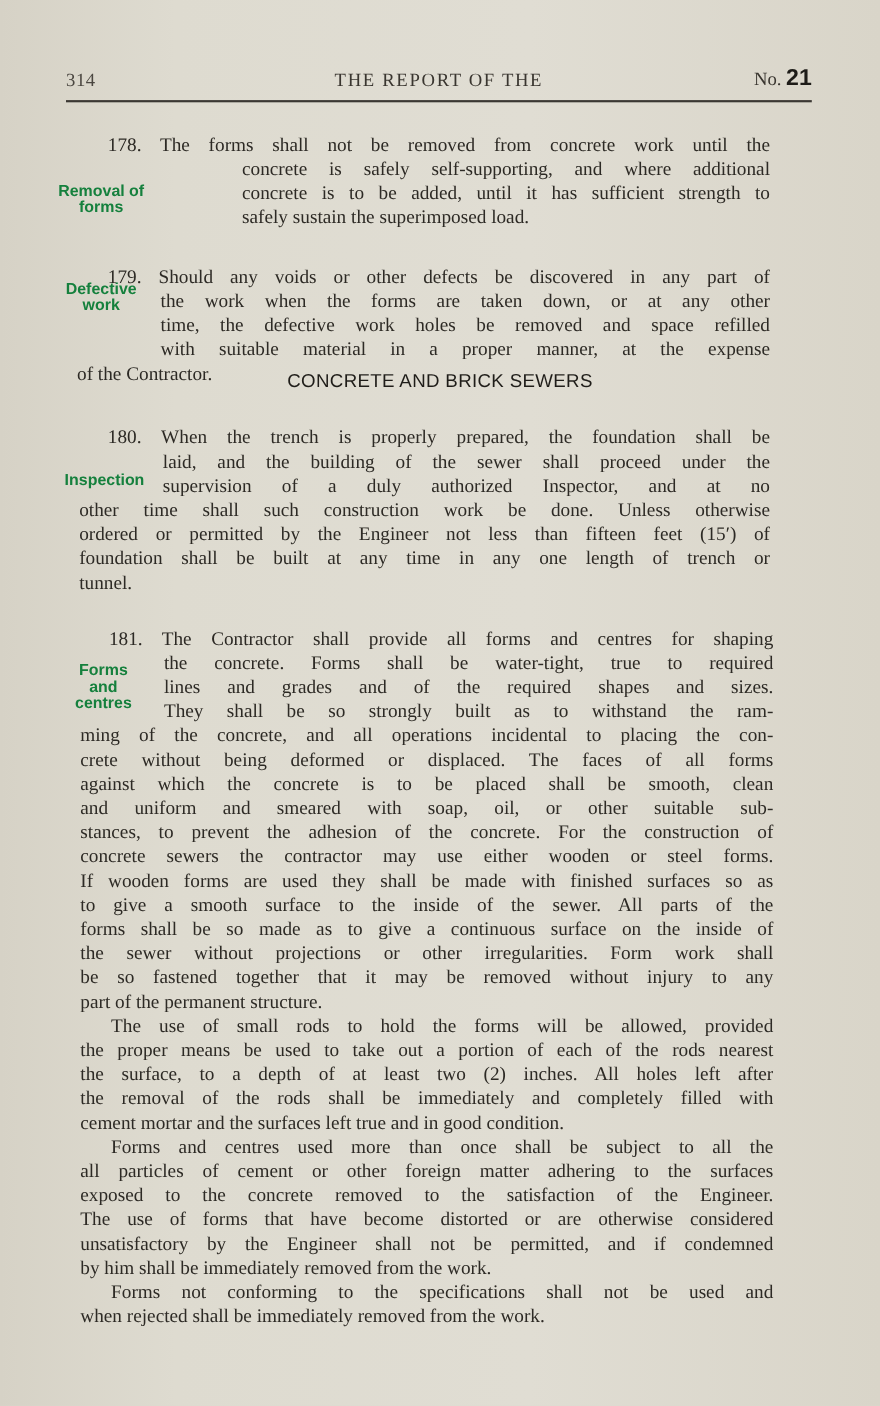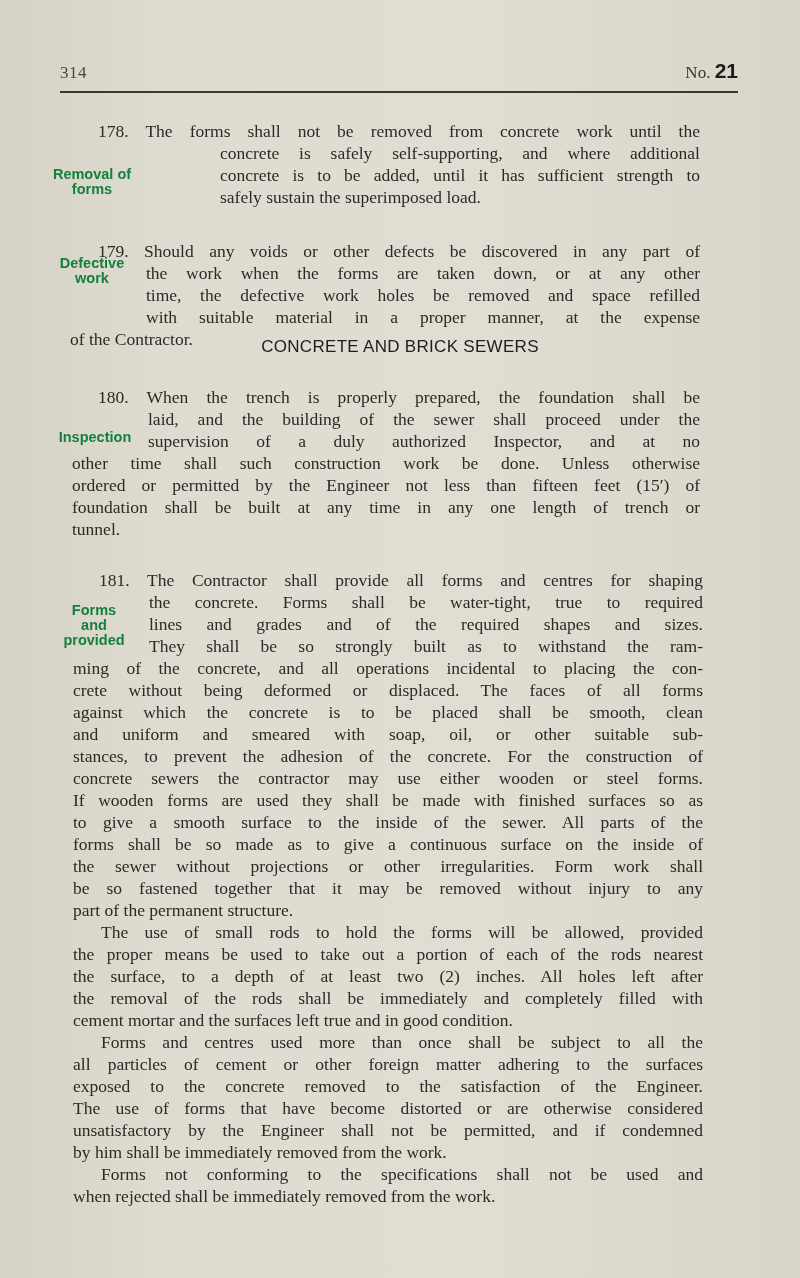--- a/index.html
+++ b/index.html
@@ -92,20 +92,21 @@
       font-size: 17px;
       letter-spacing: 0.3px;
       color: #1f1d19;
     }
   </style>
 </head>
 <body>
 
 <div class="page-header">
   <span class="page-number">314</span>
+  <span class="running-title">THE REPORT OF THE</span>
   <span class="issue-number"><span>No.</span> <b>21</b></span>
 </div>
 <div class="header-rule"></div>
 
 <div class="sidenote" style="top:167px; left:50px; width:84px;">
   <div>Removal of</div>
   <div>forms</div>
 </div>
 <div class="para body-text" style="top:120px; left:98px; width:602px;">
   <span class="line" style="padding-left:0">178. The forms shall not be removed from concrete work until the</span>
@@ -137,21 +138,21 @@
   <span class="line" style="padding-left:76px">supervision of a duly authorized Inspector, and at no</span>
   <span class="line" style="padding-left:0">other time shall such construction work be done. Unless otherwise</span>
   <span class="line" style="padding-left:0">ordered or permitted by the Engineer not less than fifteen feet (15′) of</span>
   <span class="line" style="padding-left:0">foundation shall be built at any time in any one length of trench or</span>
   <span class="line last" style="padding-left:0">tunnel.</span>
 </div>
 
 <div class="sidenote" style="top:603px; left:50px; width:88px;">
   <div>Forms</div>
   <div>and</div>
-  <div>provided</div>
+  <div>centres</div>
 </div>
 <div class="para body-text" style="top:569px; left:73px; width:630px;">
   <span class="line" style="padding-left:26px">181. The Contractor shall provide all forms and centres for shaping</span>
   <span class="line" style="padding-left:76px">the concrete. Forms shall be water-tight, true to required</span>
   <span class="line" style="padding-left:76px">lines and grades and of the required shapes and sizes.</span>
   <span class="line" style="padding-left:76px">They shall be so strongly built as to withstand the ram-</span>
   <span class="line">ming of the concrete, and all operations incidental to placing the con-</span>
   <span class="line">crete without being deformed or displaced. The faces of all forms</span>
   <span class="line">against which the concrete is to be placed shall be smooth, clean</span>
   <span class="line">and uniform and smeared with soap, oil, or other suitable sub-</span>

